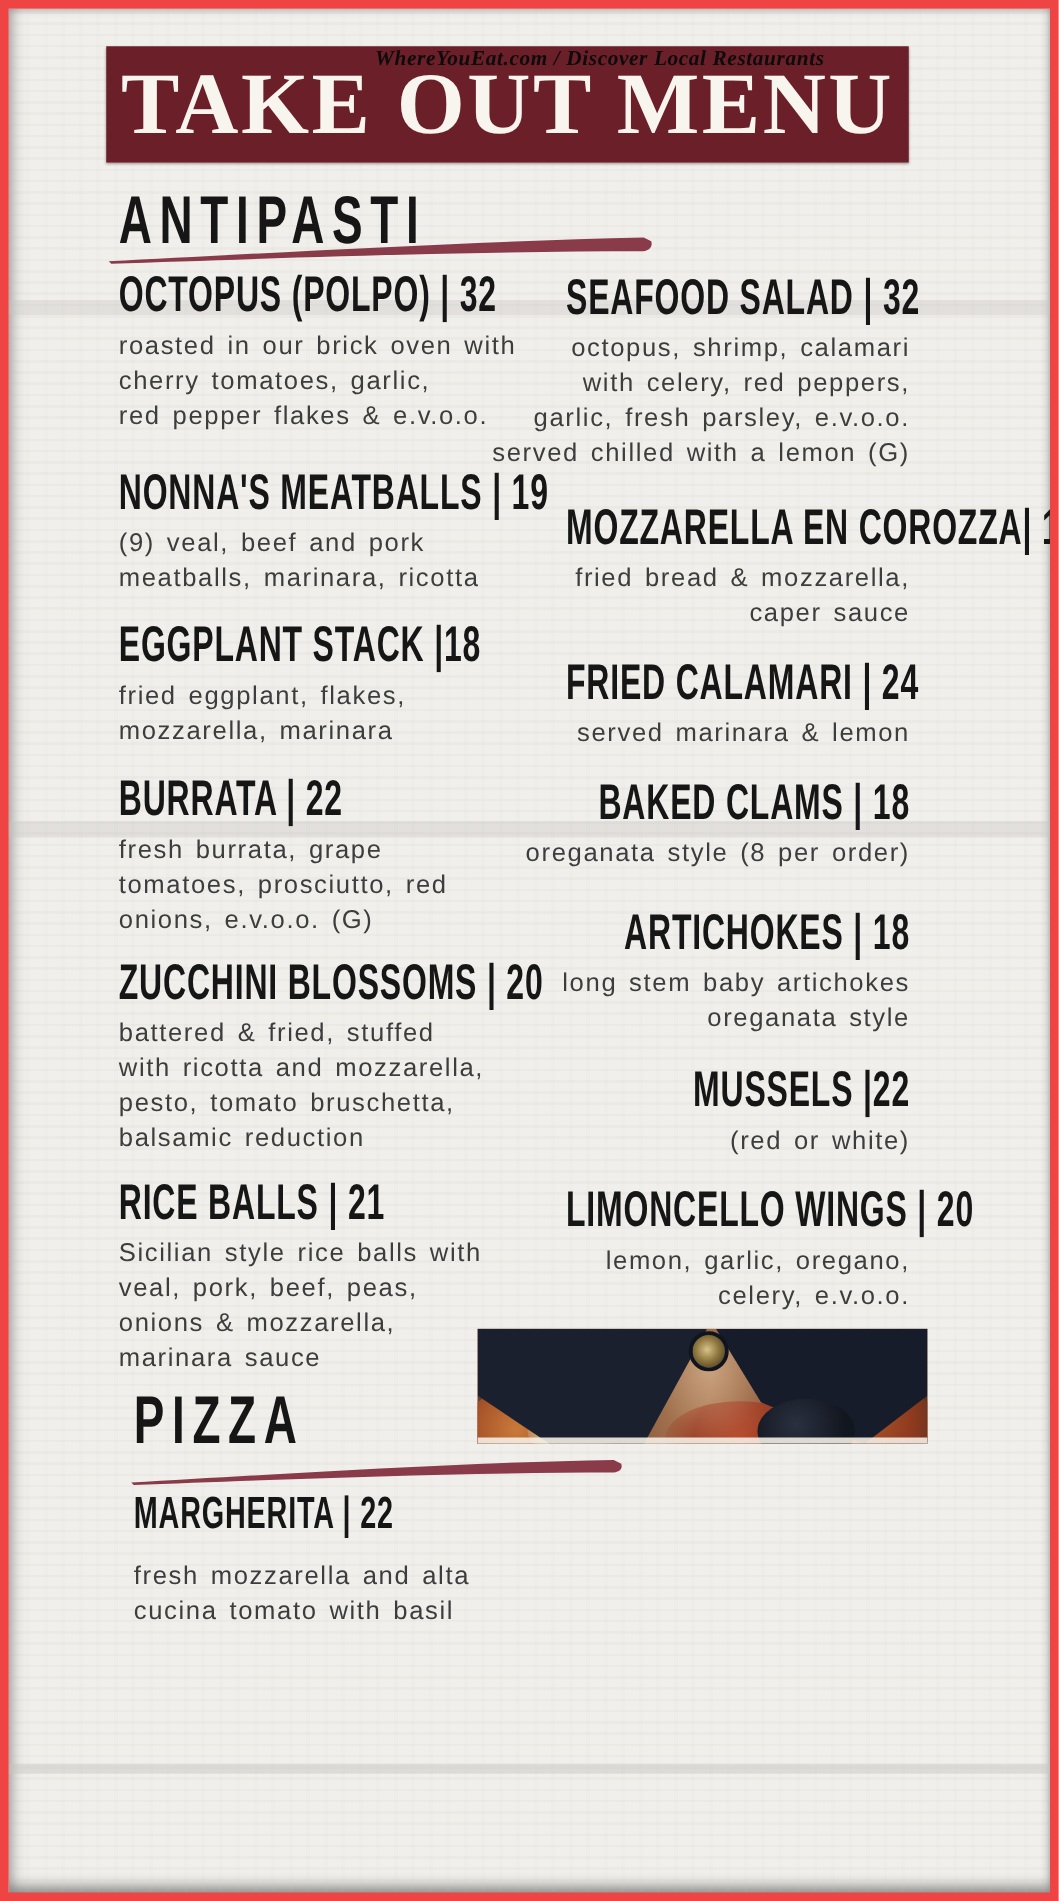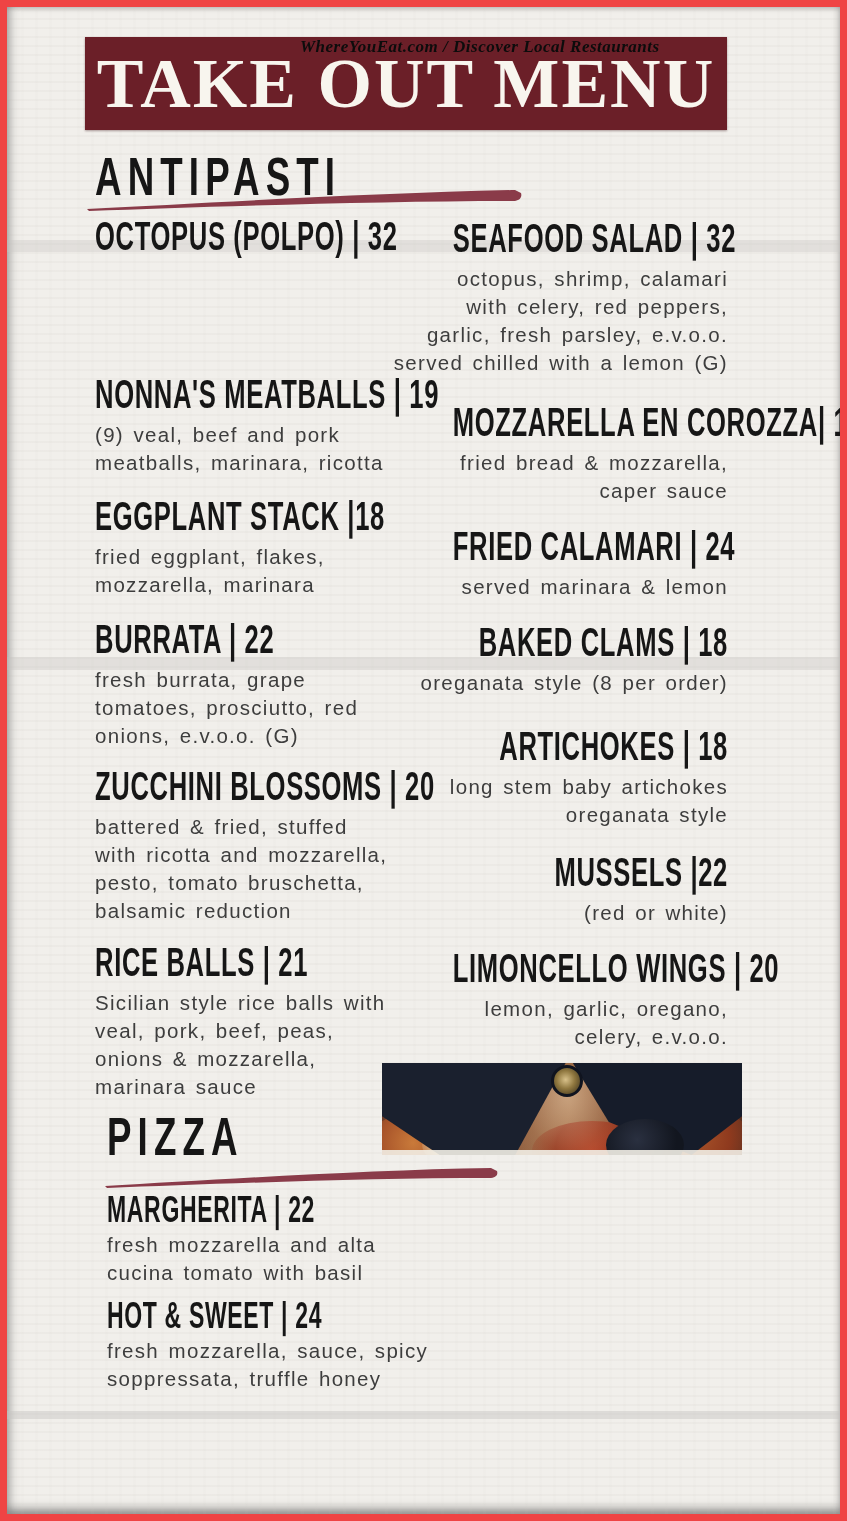--- a/index.html
+++ b/index.html
@@ -57,21 +57,21 @@
     letter-spacing:1px;white-space:nowrap;
     transform:scaleX(.64);
   }
   .item.colL .ttl{transform-origin:left center;}
   .item.colR .ttl{transform-origin:right center;}
   .item .dsc{
     margin-top:8px;font-size:20.5px;line-height:28px;color:#3d3d3d;
     letter-spacing:1.3px;word-spacing:2.5px;white-space:pre-line;
   }
   .item.pz .ttl{font-size:36px;line-height:34px;}
-  .item.pz .dsc{margin-top:4px;}
+  .item.pz .dsc{margin-top:20px;}
 
   
   .photo{
     position:absolute;left:375px;top:1056px;width:360px;height:92px;overflow:hidden;
     background:linear-gradient(100deg,#6b3a26 0%,#8a5a3c 38%,#a06f4a 52%,#7a4830 72%,#572f20 100%);
   }
   .photo .pz-spot{position:absolute;border-radius:50%;}
   .photo .sp1{left:-14px;bottom:-18px;width:90px;height:60px;background:radial-gradient(circle,#c97a3a 0%,#a8542a 60%,rgba(120,60,30,0) 100%);}
   .photo .sp2{left:40px;bottom:-10px;width:70px;height:40px;background:radial-gradient(circle,#e8d9c2 0%,#d9b98f 55%,rgba(170,120,70,0) 100%);}
   .photo .sp3{left:150px;bottom:-26px;width:120px;height:60px;background:radial-gradient(circle,#b23a20 0%,#8f2c16 55%,rgba(120,40,20,0) 100%);}
@@ -114,20 +114,23 @@
   </div>
   <div class="watermark">WhereYouEat.com / Discover Local Restaurants</div>
 
   <div class="section-heading" style="left:88px;top:142px;">ANTIPASTI</div>
   <svg class="brush" style="left:78px;top:178px;" width="442" height="28" viewBox="0 0 442 28">
     <path d="M2 24 C 120 18, 290 8, 430 5 L 436 8 C 437 11, 436 15, 430 16 C 290 16, 120 22, 4 26 Z" fill="#8a3b49"></path>
   </svg>
 
   <div class="item colL" style="top:210px;">
     <div class="ttl">OCTOPUS (POLPO) | 32</div>
+    <div class="dsc">roasted in our brick oven with
+cherry tomatoes, garlic,
+red pepper flakes &amp; e.v.o.o.</div>
   </div>
   <div class="item colL" style="top:368px;">
     <div class="ttl">NONNA'S MEATBALLS | 19</div>
     <div class="dsc">(9) veal, beef and pork
 meatballs, marinara, ricotta</div>
   </div>
   <div class="item colL" style="top:490px;">
     <div class="ttl">EGGPLANT STACK |18</div>
     <div class="dsc">fried eggplant, flakes,
 mozzarella, marinara</div>
@@ -204,18 +207,13 @@
   <div class="section-heading" style="left:100px;top:1102px;">PIZZA</div>
   <svg class="brush" style="left:96px;top:1156px;" width="400" height="26" viewBox="0 0 400 26">
     <path d="M2 23 C 110 17, 260 7, 388 5 L 394 8 C 395 11, 394 14, 388 15 C 260 15, 110 21, 4 25 Z" fill="#8a3b49"></path>
   </svg>
 
   <div class="item colL pz" style="top:1186px;left:100px;">
     <div class="ttl">MARGHERITA | 22</div>
     <div class="dsc">fresh mozzarella and alta
 cucina tomato with basil</div>
   </div>
-  <div class="item colL pz" style="top:1292px;left:100px;">
-    <div class="ttl">HOT &amp; SWEET | 24</div>
-    <div class="dsc">fresh mozzarella, sauce, spicy
-soppressata, truffle honey</div>
-  </div>
 </div>
 
 </body></html>

